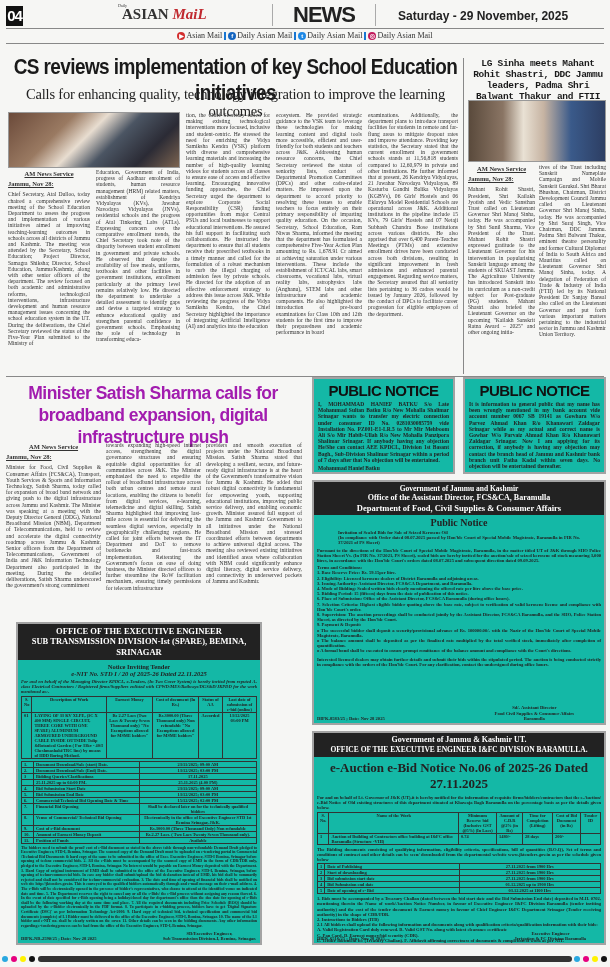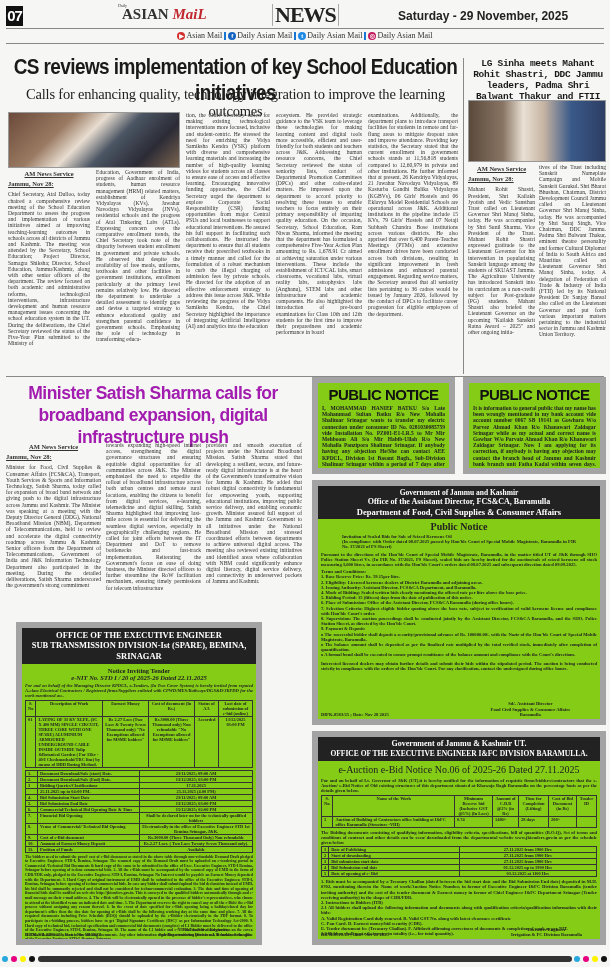--- a/index.html
+++ b/index.html
@@ -2,52 +2,52 @@
 <html><head>
 <meta charset="utf-8">
 <style>
 *{box-sizing:border-box;margin:0;padding:0}
 body{width:610px;height:967px;background:#f6f6f4;font-family:"Liberation Serif",serif;color:#222;overflow:hidden;position:relative}
 .abs{position:absolute}
 .pageno{left:6px;top:6px;width:17px;height:20px;background:#111;color:#fff;font-family:"Liberation Sans",sans-serif;font-weight:bold;font-size:15px;text-align:center;line-height:20px;letter-spacing:-1px}
 .logo{left:122px;top:6px;font-size:15px;font-weight:bold;color:#333;font-family:"Liberation Serif",serif}
 .logo .mail{color:#c0282e;font-style:italic}
 .logo .daily{position:absolute;left:-4px;top:-3px;font-size:4px;font-weight:normal}
-.news{left:272px;top:4px;height:22px;border-left:1px solid #aaa;border-right:1px solid #aaa;padding:0 2px;font-family:Liberation Serif, serif;font-weight:bold;font-size:22px;line-height:22px;color:#222;letter-spacing:-1px}
+.news{left:272px;top:4px;height:22px;border-left:1px solid #aaa;border-right:1px solid #aaa;padding:0 20px;font-family:Liberation Sans, sans-serif;font-weight:bold;font-size:22px;line-height:22px;color:#222;letter-spacing:-1px}
 .date{left:398px;top:9px;font-family:"Liberation Sans",sans-serif;font-weight:bold;font-size:12px;color:#222}
 .hr1{left:6px;top:28px;width:598px;height:1px;background:#888}
 .social{left:0;top:31px;width:610px;text-align:center;font-size:8px;color:#333}
 .social span.ic{display:inline-block;width:8px;height:8px;border-radius:50%;vertical-align:middle;margin-right:1px;font-size:6px;color:#fff;line-height:8px;text-align:center;font-family:"Liberation Sans",sans-serif;font-weight:bold}
 .social .sep{display:inline-block;width:2px;height:8px;background:#1976d2;vertical-align:middle;margin:0 2px}
 .hr2{left:6px;top:43px;width:598px;height:1px;background:#888}
 .h1{left:8px;top:58px;width:455px;text-align:center;font-family:"Liberation Sans",sans-serif;font-weight:bold;font-size:19px;color:#1a1a1a;letter-spacing:-0.6px;transform:scaleY(1.15)}
 .sub1{left:8px;top:86px;width:455px;text-align:center;font-size:14.5px;color:#222;letter-spacing:-0.2px}
 .photo{background:linear-gradient(135deg,#6b4a3a 0%,#9a7a62 30%,#e8ddd0 45%,#4b5563 60%,#2b2b35 80%,#7c6450 100%);border:1px solid #999}
 .col{font-size:5.6px;line-height:6.2px;text-align:justify;color:#333;overflow:hidden}
 .col p{margin-bottom:0}
 .byline{text-align:center;font-weight:bold;text-decoration:underline;font-size:6.5px;margin:2px 0 4px}
 .dateline{font-weight:bold;text-decoration:underline;font-size:6.5px;margin-bottom:4px}
 .rh{left:468px;top:58px;width:140px;text-align:center;font-family:Liberation Mono, monospace;font-weight:bold;font-size:9.5px;line-height:11px;color:#1a1a1a;letter-spacing:-0.3px}
 .vline{width:1px;background:#888}
 .h2{left:8px;top:382px;width:290px;text-align:center;font-family:"Liberation Sans",sans-serif;font-weight:bold;font-size:17.5px;line-height:22px;color:#a21caf;letter-spacing:-0.5px}
-.box{border:6px solid #a3a3a3;background:#84cc16}
+.box{border:2px solid #a3a3a3;background:#14b8a6}
 .pn-title{text-align:center;font-family:"Liberation Sans",sans-serif;font-weight:bold;font-size:15px;letter-spacing:-0.5px;color:#111;margin-top:3px}
 .pn-body{font-size:5.5px;line-height:6.2px;font-weight:bold;color:#222;padding:2px 4px;text-align:justify}
 .darkhead{background:#222;color:#fff;text-align:center;font-family:"Liberation Serif",serif;font-weight:bold}
 .tiny{font-size:4.6px;line-height:5.2px;color:#222;text-align:justify}
 table{border-collapse:collapse;width:100%}
 td,th{border:1px solid #333;font-size:4.4px;line-height:5px;padding:0 2px;vertical-align:top;font-weight:bold}
 th{text-align:center}
 .cmyk{display:inline-block;width:6px;height:6px;border-radius:50%;margin-right:1px}
 .bar{height:6px;background:#333;border-radius:3px}
 </style>
 </head>
 <body>
 
-<div class="abs pageno">07</div>
+<div class="abs pageno">04</div>
 <div class="abs logo">
   <span class="daily">Daily</span>
   <span>ASIAN</span>
   <span class="mail">MaiL</span>
 </div>
 <div class="abs news">NEWS</div>
 <div class="abs date">Saturday - 29  November, 2025</div>
 <div class="abs hr1"></div>
 <div class="abs social">
   <span><span class="ic" style="background:#d32f2f">▶</span><span>Asian Mail</span></span><span class="sep"></span><span><span class="ic" style="background:#1565c0">f</span><span>Daily Asian Mail</span></span><span class="sep"></span><span><span class="ic" style="background:#1e88e5">t</span><span>Daily Asian Mail</span></span><span class="sep"></span><span><span class="ic" style="background:#c2185b">◎</span><span>Daily Asian Mail</span></span>
@@ -142,21 +142,21 @@
     <div>Food Civil Supplies &amp; Consumer Affairs</div>
     <div>Baramulla</div>
   </div>
 </div>
 
 <div class="abs box" style="left:312px;top:731px;width:294px;height:214px;overflow:hidden">
   <div class="darkhead" style="padding:2px 0">
     <div style="font-size:8px;line-height:10px">Government of Jammu &amp; Kashmir UT.</div>
     <div style="font-size:7.5px;line-height:10px">OFFICE OF THE EXECUTIVE ENGINEER I&amp;FC DIVISION BARAMULLA.</div>
   </div>
-  <div style="text-align:center;font-weight:normal;font-size:10px;margin:3px 0">e-Auction e-Bid Notice No.06 of 2025-26 Dated 27.11.2025</div>
+  <div style="text-align:center;font-weight:bold;font-size:13px;margin:3px 0">e-Auction e-Bid Notice No.06 of 2025-26 Dated 27.11.2025</div>
   <div class="tiny" style="padding:0 3px;font-weight:bold">For and on behalf of Lt. Governor of J&amp;K (UT),it is hereby notified for the information of requisite firms/bidders/contractors that the e-Auction/ e-Bid Notice of Old existing structures of this department situated at Khawaja Bagh Baramulla on the percentage basis as per the details given below.</div>
   <div style="padding:1px 3px">
     <table>
       <tbody>
           <tr>
         <th style="width:10px">S. No.</th>
         <th>Name of the Work</th>
         <th style="width:38px">Minimum Reserve bid (Inclusive GST @5%) (In Lacs)</th>
         <th style="width:26px">Amount of C.D.R @2% (in Rs)</th>
         <th style="width:30px">Time for Completion (Lifting)</th>

